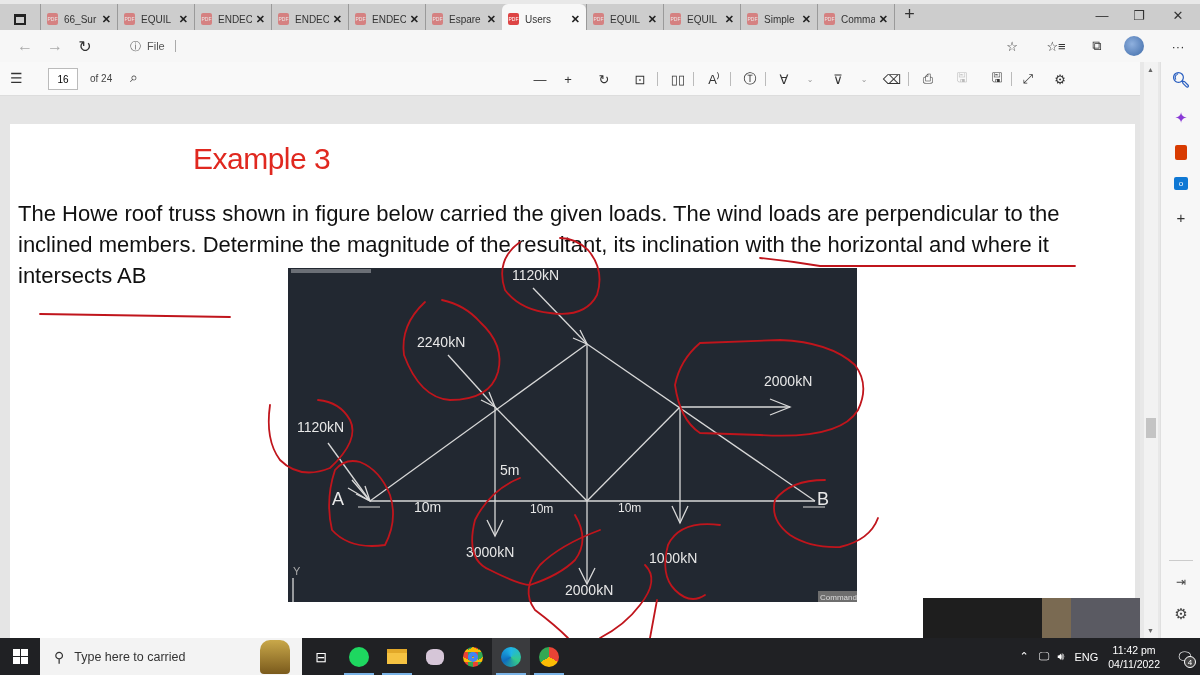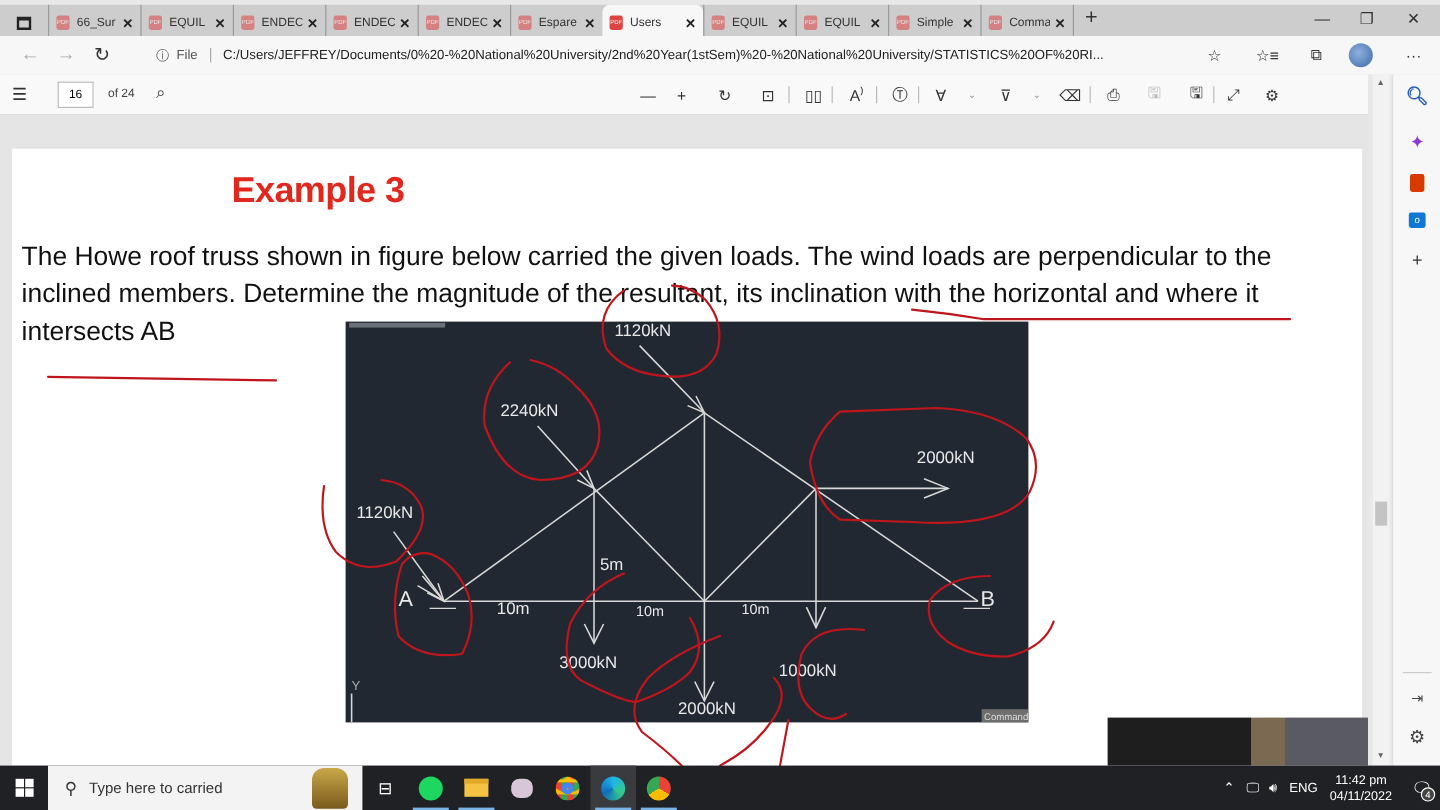--- a/index.html
+++ b/index.html
@@ -27,21 +27,21 @@
   .pdfbar .toc { position: absolute; left: 10px; top: 8px; font-size: 14px; color: #333; }
   .pdfbar .pagebox { position: absolute; left: 48px; top: 6px; width: 30px; height: 22px; border: 1px solid #bbb; background: #fff; font-size: 10px; display: flex; align-items: center; justify-content: center; }
   .pdfbar .ofpages { position: absolute; left: 90px; top: 11px; font-size: 10px; color: #444; }
   .pdfbar .search { position: absolute; left: 130px; top: 7px; font-size: 14px; color: #444; }
   .tb { position: absolute; top: 6px; width: 24px; height: 22px; display: flex; align-items: center; justify-content: center; font-size: 13px; color: #333; }
   .tb.dim { color: #bbb; }
   .tb.small { font-size: 8px; color: #999; width: 12px; }
   .sep { position: absolute; top: 10px; width: 1px; height: 14px; background: #bbb; }
   .viewer { position: absolute; left: 0; top: 96px; width: 1140px; height: 542px; background: #e5e5e5; }
   .page { position: absolute; left: 10px; top: 28px; width: 1125px; height: 514px; background: #fff; }
-  .example-title { position: absolute; left: 193px; top: 142px; font-size: 30px; font-weight: bold; color: #e0281f; letter-spacing: -0.5px; }
+  .example-title { position: absolute; left: 193px; top: 142px; font-size: 30px; font-weight: normal; color: #e0281f; letter-spacing: -0.5px; }
   .para { position: absolute; left: 18px; top: 198px; width: 1110px; font-size: 22px; line-height: 31px; color: #111; }
   .diagram { position: absolute; left: 288px; top: 268px; width: 569px; height: 334px; background: #222831; overflow: hidden; }
   .scrollbar { position: absolute; left: 1144px; top: 62px; width: 14px; height: 576px; background: #f2f2f2; }
   .scroll-thumb { position: absolute; left: 2px; top: 356px; width: 10px; height: 20px; background: #c4c4c4; }
   .scroll-up, .scroll-down { position: absolute; left: 3px; font-size: 7px; color: #666; }
   .sidebar { position: absolute; left: 1160px; top: 62px; width: 40px; height: 576px; background: #f7f7f7; border-left: 1px solid #e0e0e0; }
   .sb-icon { position: absolute; left: 10px; width: 20px; height: 20px; display: flex; align-items: center; justify-content: center; font-size: 15px; }
   .sb-divider { position: absolute; left: 8px; top: 498px; width: 24px; height: 1px; background: #ccc; }
   .webcam { position: absolute; left: 923px; top: 598px; width: 217px; height: 40px; background: linear-gradient(90deg, #1e1e1e 0 55%, #7a6a52 55% 68%, #5a5a62 68% 100%); }
   .taskbar { position: absolute; left: 0; top: 638px; width: 1200px; height: 37px; background: #202124; display: flex; align-items: center; }
@@ -126,21 +126,20 @@
 <div class="win-ctl" style="left:1117px">❐</div>
 <div class="win-ctl" style="left:1156px">✕</div>
 
 <div class="addrbar">
   <div class="nav-btn" style="margin-left:10px">←</div>
   <div class="nav-btn">→</div>
   <div class="nav-btn reload">↻</div>
   <div class="url">
     <span class="info">ⓘ</span>
     <span class="file">File</span>
-    <span>C:/Users/JEFFREY/Documents/0%20-%20National%20University/2nd%20Year(1stSem)%20-%20National%20University/STATISTICS%20OF%20RI...</span>
   </div>
 </div>
 <div class="addr-icon" style="left:998px">☆</div>
 <div class="addr-icon" style="left:1042px">☆≡</div>
 <div class="addr-icon" style="left:1083px">⧉</div>
 <div class="addr-icon" style="left:1120px">
     <div class="profile"></div>
   </div>
 <div class="addr-icon" style="left:1164px">···</div>
 

